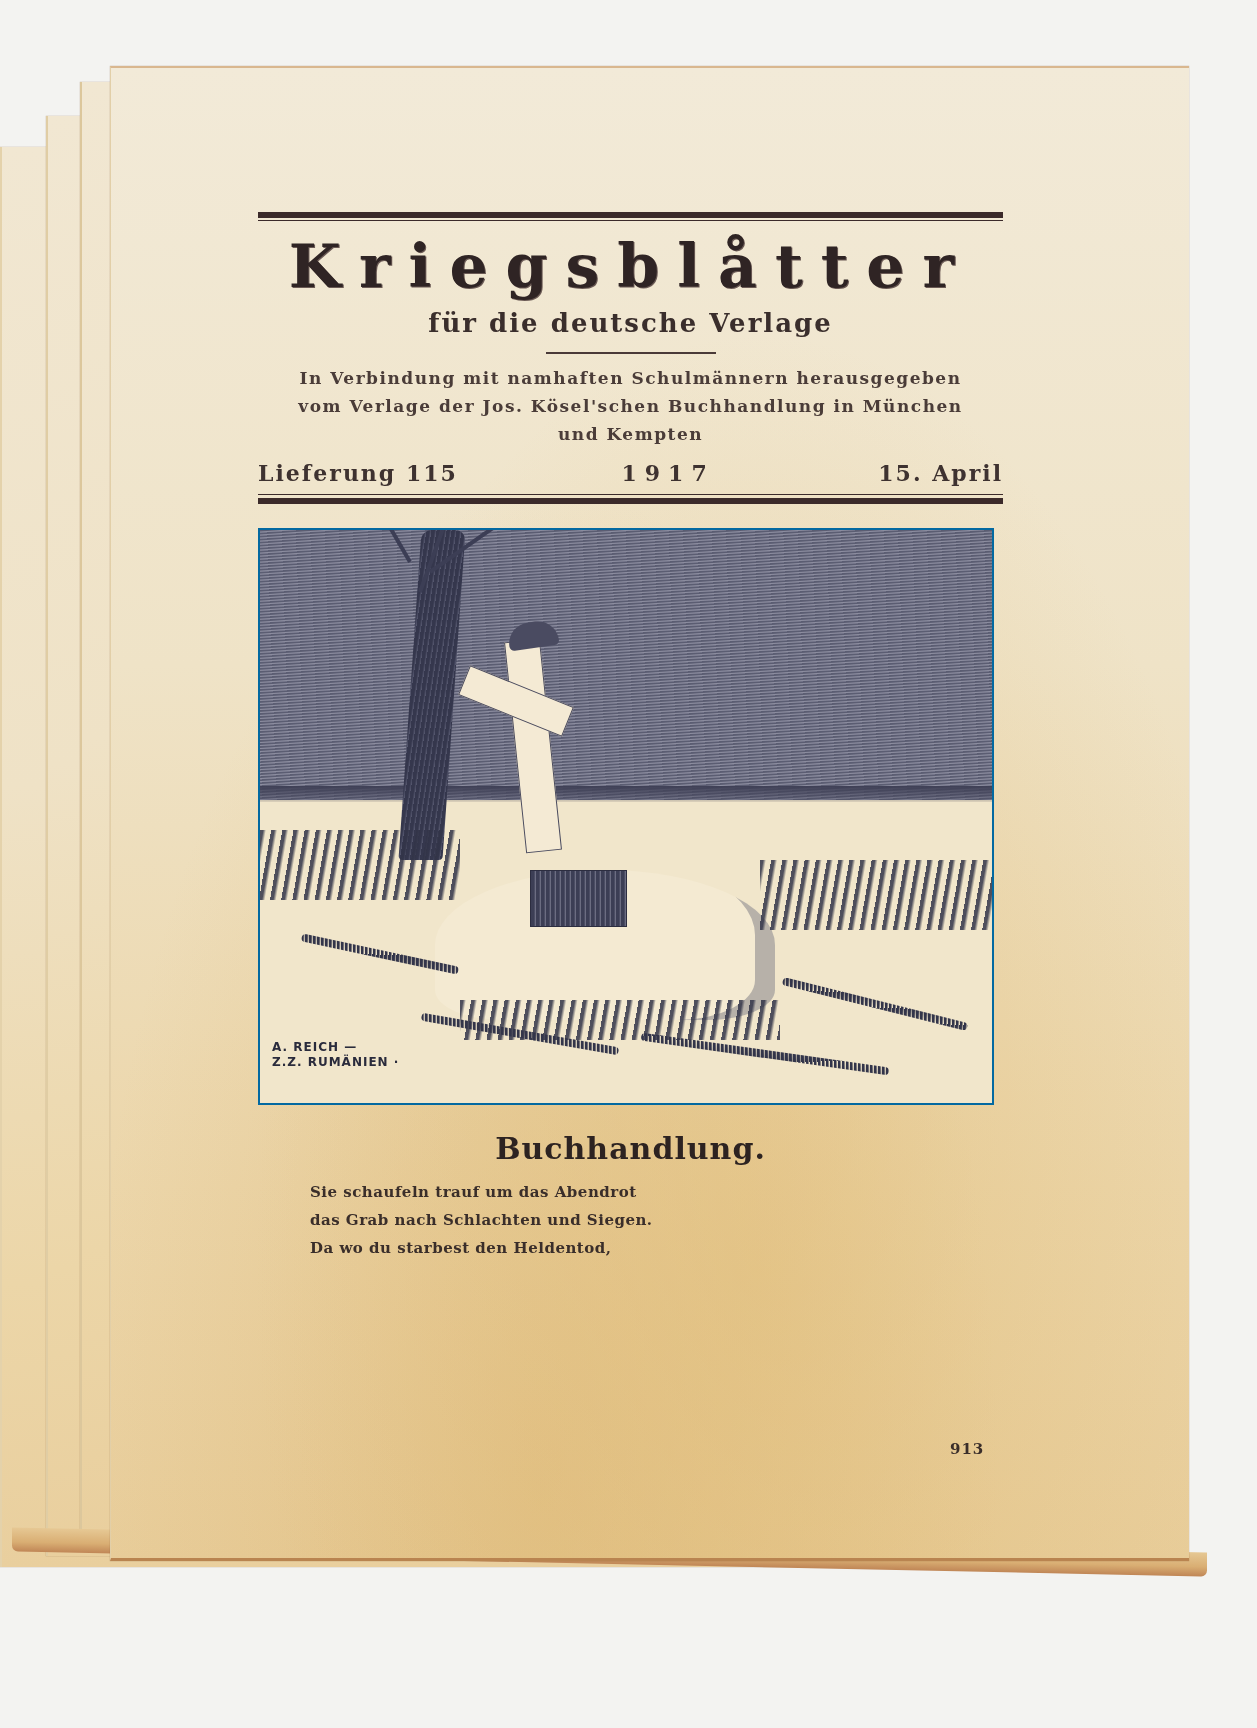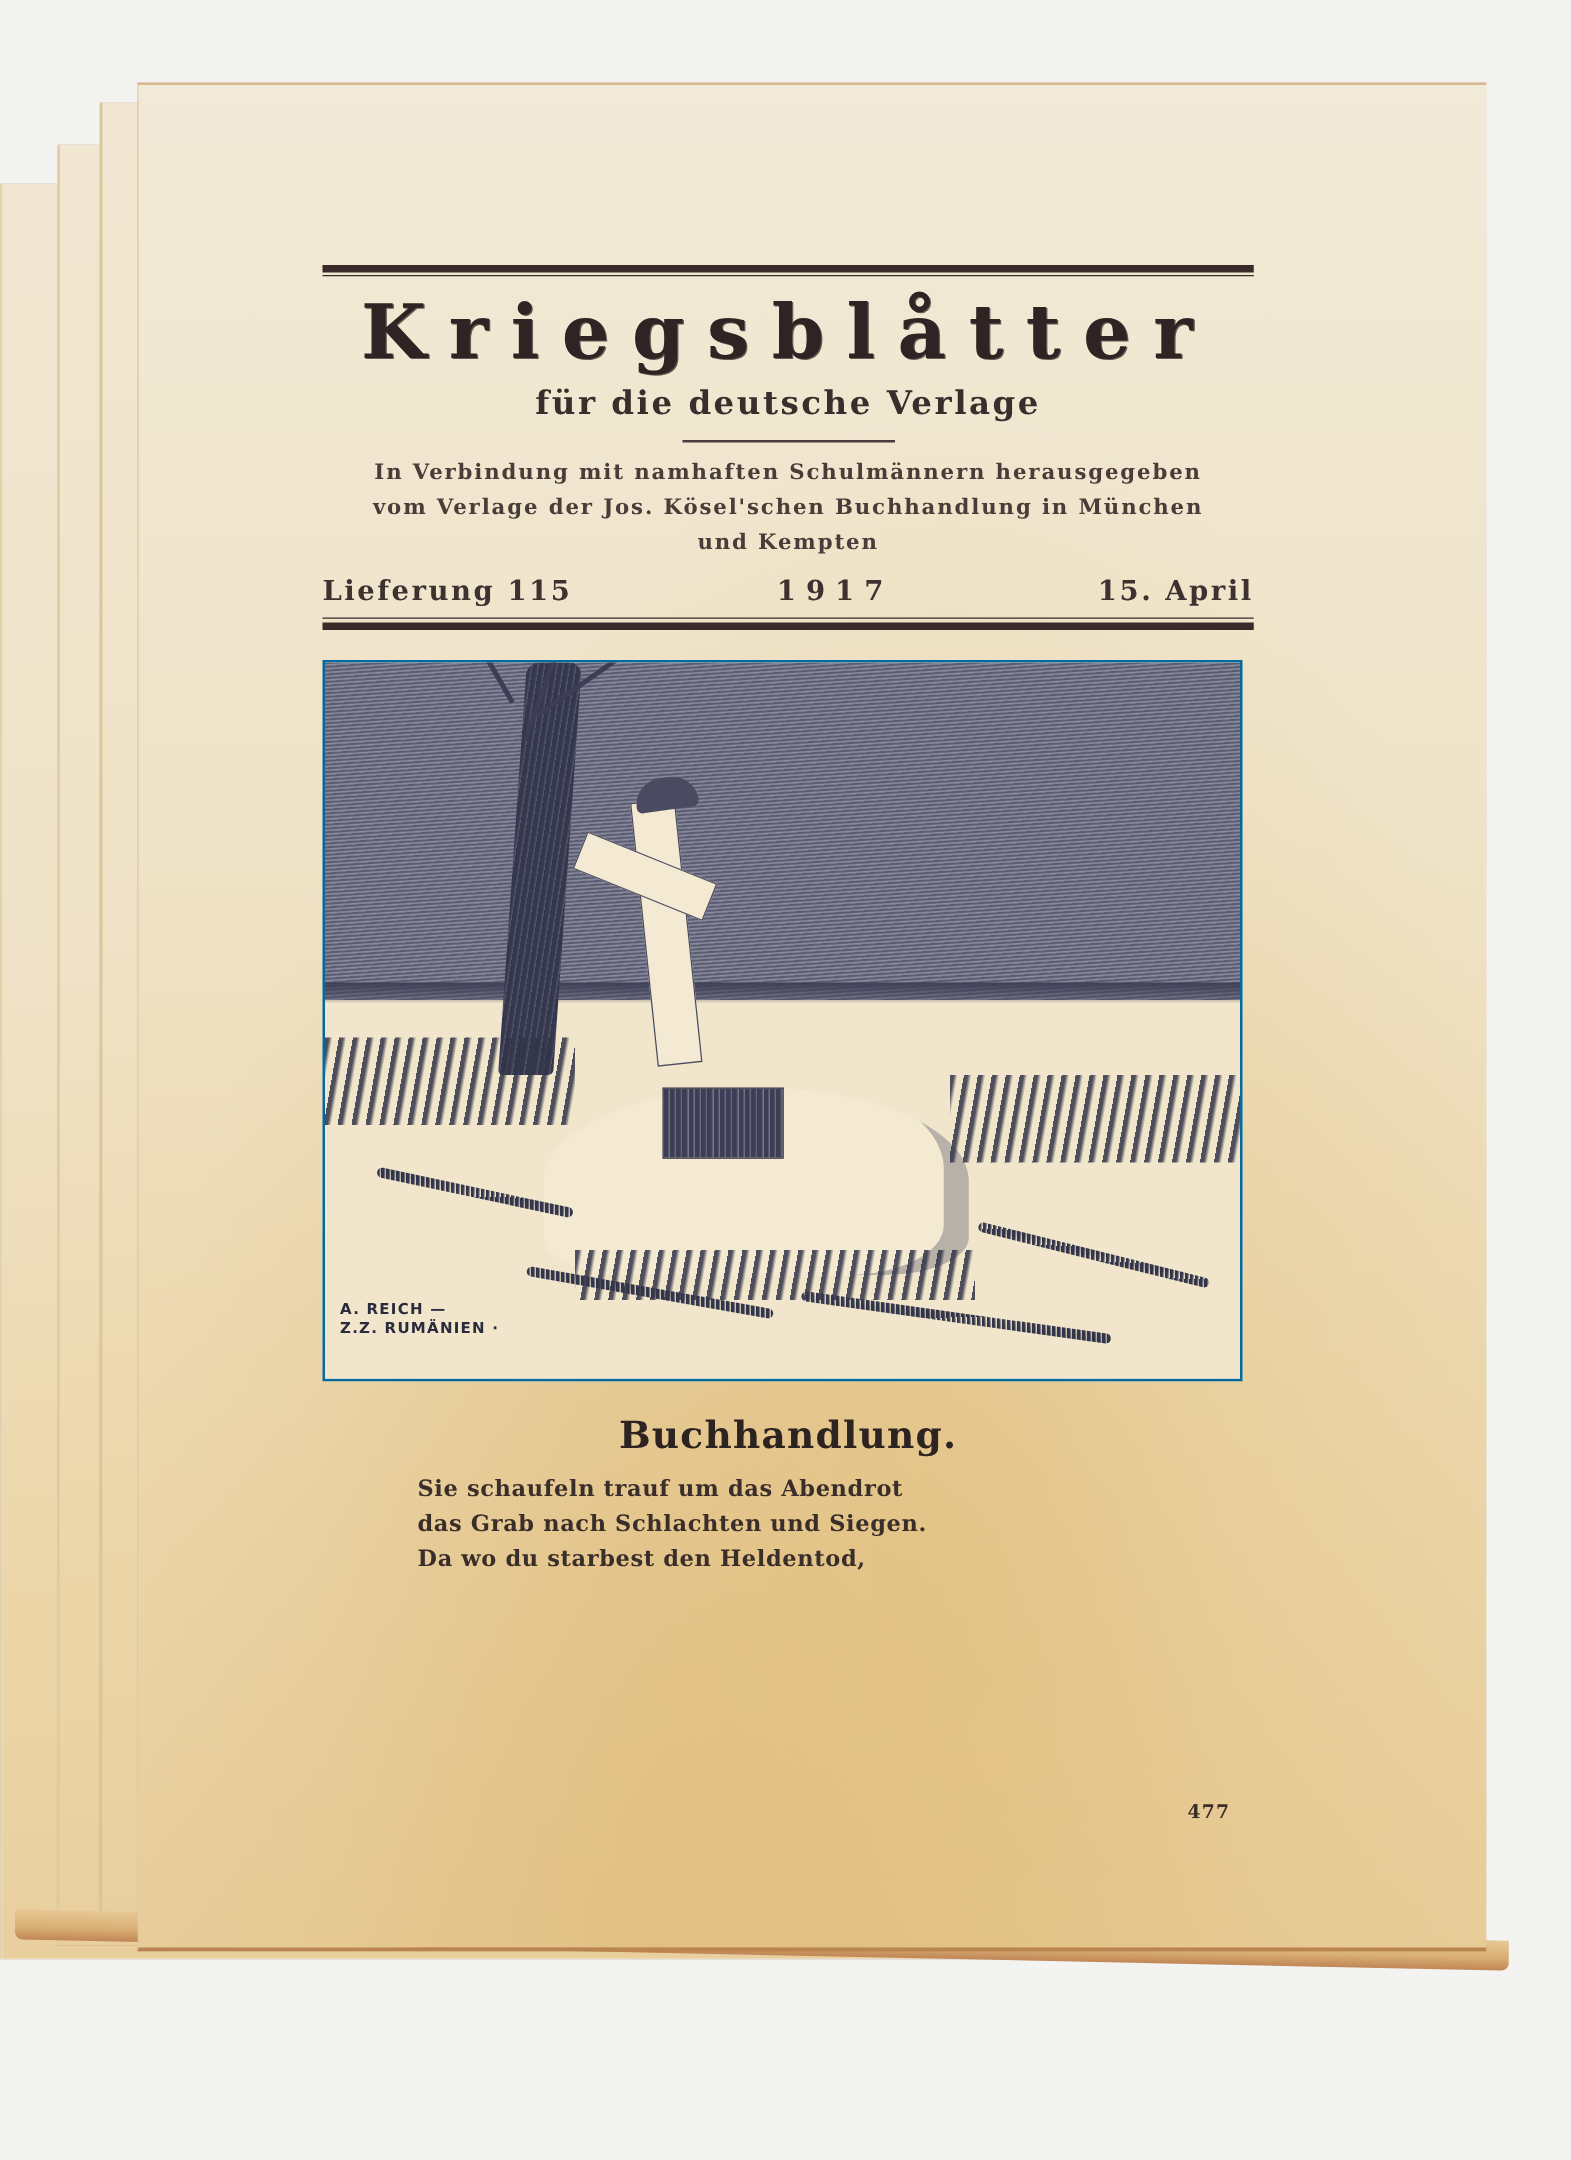--- a/index.html
+++ b/index.html
@@ -125,21 +125,21 @@
       position: absolute; left: 12px; top: 510px;
       font-family: "DejaVu Sans", sans-serif; font-size: 12px; line-height: 15px;
       color: #2a2b3c; letter-spacing: 1px; font-weight: bold;
     }
 
     .poem-title {
       text-align: center; margin-top: 26px;
       font-size: 30px; font-weight: bold; color: #2d2321; letter-spacing: 1px;
     }
     .poem {
-      margin: 12px 0 0 76px; font-size: 18px; line-height: 28px;
+      margin: 12px 0 0 52px; font-size: 15px; line-height: 28px;
       color: #3a2e2a; font-weight: bold; letter-spacing: 0.5px;
     }
     .page-number {
       position: absolute; left: 950px; top: 1440px;
       font-size: 15px; font-weight: bold; color: #3a2e2a; letter-spacing: 1px;
     }
   </style>
 </head>
 <body>
 
@@ -196,13 +196,13 @@
   </div>
 
   <div class="poem-title">Buchhandlung.</div>
   <div class="poem">
     <div>Sie schaufeln trauf um das Abendrot</div>
     <div>das Grab nach Schlachten und Siegen.</div>
     <div>Da wo du starbest den Heldentod,</div>
   </div>
 </div>
 
-<div class="page-number">477</div>
+<div class="page-number">913</div>
 
 </body></html>

